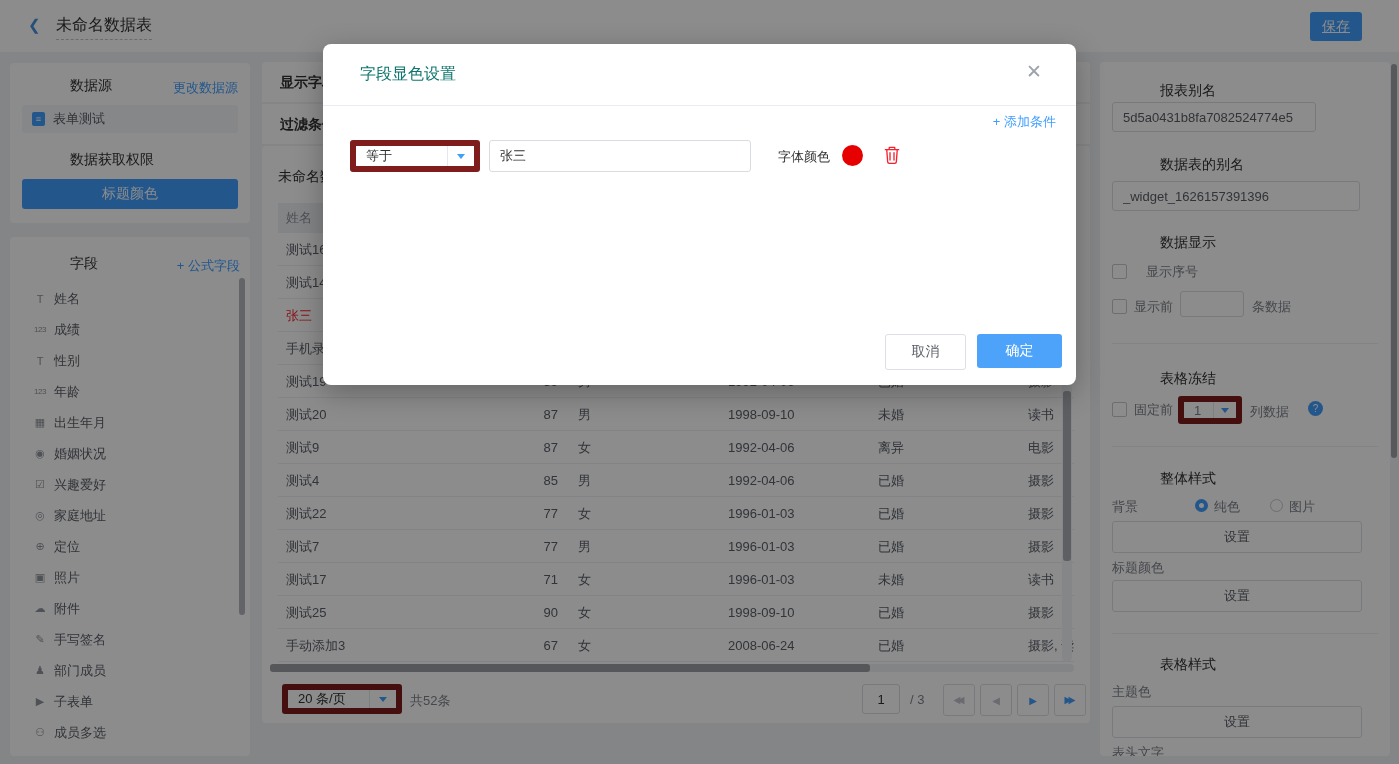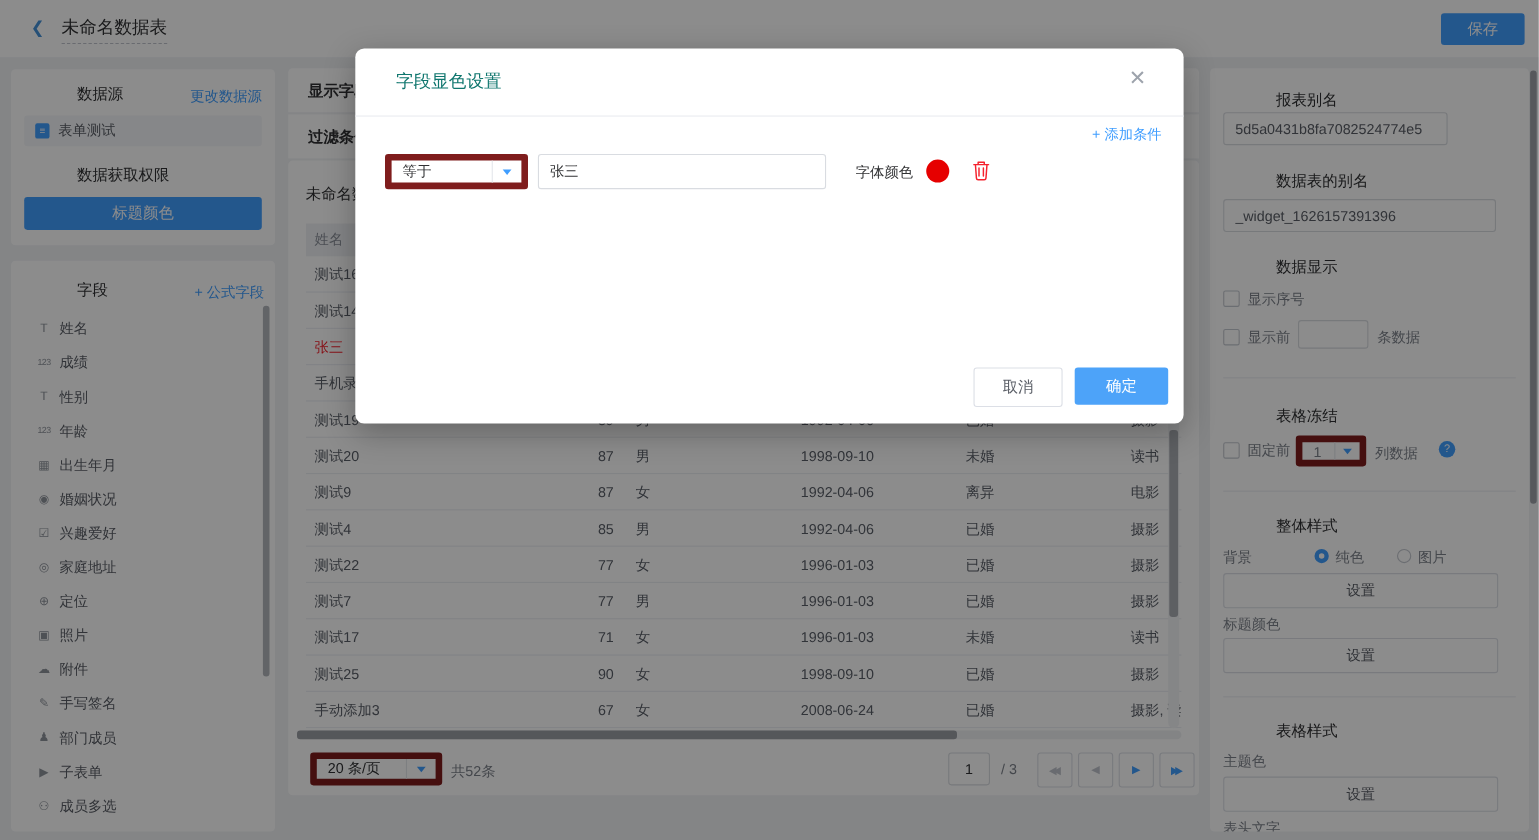--- a/index.html
+++ b/index.html
@@ -60,21 +60,21 @@
   #swatch{position:absolute;left:519px;top:101px;width:21px;height:21px;border-radius:50%;cursor:pointer;}
 </style>
 </head>
 <body>
 
 <div id="app">
 
   <div id="topbar">
     <span id="back">❮</span>
     <span id="page-title">未命名数据表</span>
-    <div class="btn-blue abs" style="left:1310px;top:12px;width:76px;height:29px;">保存</div>
+    <div class="btn-blue abs" style="left:1310px;top:12px;width:52px;height:29px;text-decoration:underline;">保存</div>
   </div>
 
   <div class="card" style="left:10px;top:63px;width:240px;height:160px;">
     <span class="bold14 abs" style="left:12px;top:14px;">数据源</span>
     <span class="link abs" style="right:12px;top:16px;">更改数据源</span>
     <div class="src-item">
       <span class="doc-ic">≡</span>
       <span>表单测试</span>
     </div>
     <span class="bold14 abs" style="left:12px;top:88px;">数据获取权限</span>
@@ -313,21 +313,21 @@
 
   <div class="card" style="left:1100px;top:62px;width:290px;height:694px;overflow:hidden;border-radius:4px;">
     <span class="bold14 abs" style="left:12px;top:20px;">报表别名</span>
     <input class="ipt" style="left: 12px; top: 40px; width: 204px; height: 30px;" readonly="" value="5d5a0431b8fa7082524774e5">
 
     <span class="bold14 abs" style="left:12px;top:94px;">数据表的别名</span>
     <input class="ipt" style="left: 12px; top: 119px; width: 248px; height: 30px;" readonly="" value="_widget_1626157391396">
 
     <span class="bold14 abs" style="left:12px;top:172px;">数据显示</span>
     <span class="chk" style="left:12px;top:202px;"></span>
-    <span class="abs gray" style="left:34px;top:201px;">显示序号</span>
+    <span class="abs gray" style="left:46px;top:201px;">显示序号</span>
 
     <span class="chk" style="left:12px;top:237px;"></span>
     <span class="abs gray" style="left:34px;top:236px;">显示前</span>
     <input class="ipt" style="left: 80px; top: 229px; width: 64px; height: 26px;" readonly="" value="">
     <span class="abs gray" style="left:152px;top:236px;">条数据</span>
 
     <div class="divider" style="top:281px;"></div>
 
     <span class="bold14 abs" style="left:12px;top:308px;">表格冻结</span>
     <span class="chk" style="left:12px;top:340px;"></span>

